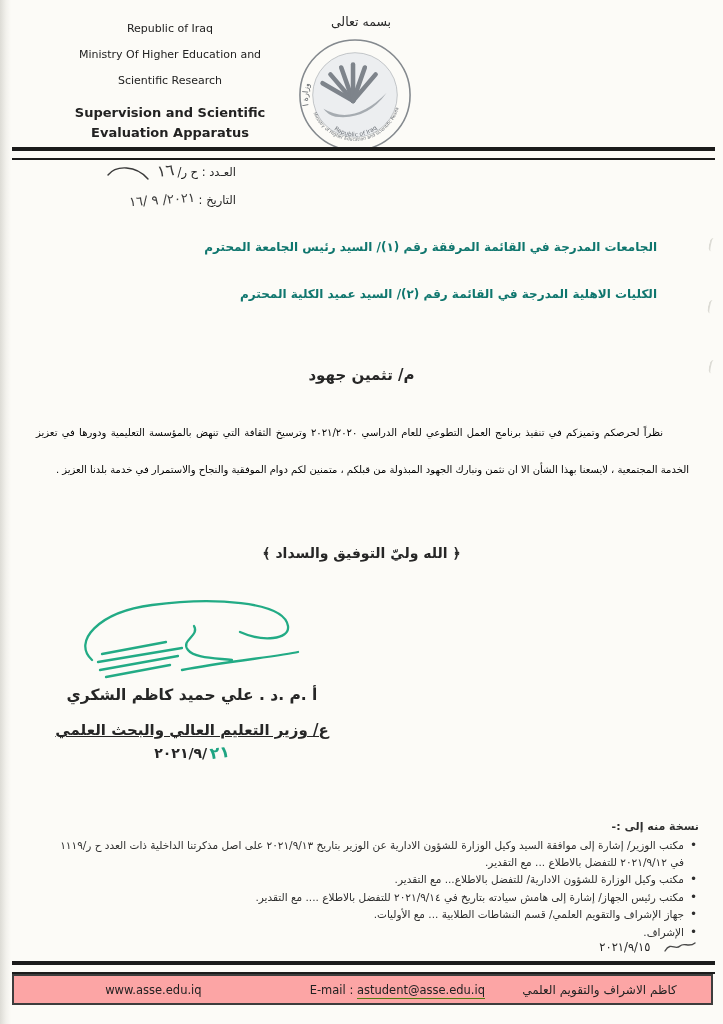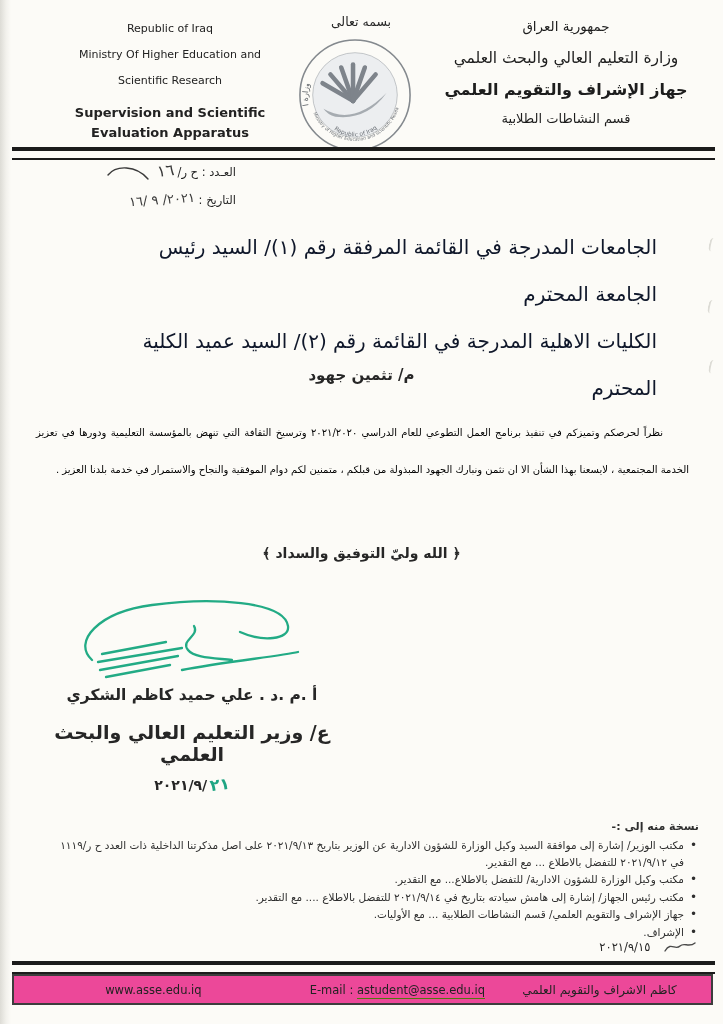--- a/index.html
+++ b/index.html
@@ -29,53 +29,53 @@
 
   
   .ref{left:58px;top:161px;width:178px;direction:rtl;text-align:right;font-size:11.5px;}
   .ref .row{margin-bottom:9px;white-space:nowrap;}
   .hand{display:inline-block;transform:rotate(-7deg);font-size:16px;color:#3a3a3a;}
   .hand-date{display:inline-block;transform:rotate(-4deg);font-size:13px;color:#3a3a3a;margin-left:4px;}
   .flourish{vertical-align:middle;margin-right:3px;}
 
   
   .addressees{right:66px;top:224px;width:548px;direction:rtl;text-align:right;
-    font-size:20px;font-weight:normal;line-height:47px;color:#0f172a;}
+    font-size:12px;font-weight:bold;line-height:47px;color:#0f766e;}
 
   .subject{left:0;right:0;top:366px;text-align:center;font-size:15px;font-weight:bold;direction:rtl;}
 
   .body-par{left:36px;right:34px;top:414px;direction:rtl;text-align:justify;
     font-size:10px;line-height:37px;color:#000000;}
   .body-par .indent{display:inline-block;width:26px;}
 
   .dua{left:0;right:0;top:545px;text-align:center;font-size:14px;font-weight:bold;direction:rtl;}
 
   
   .sig-scribble{left:72px;top:596px;}
   .sig-block{left:36px;top:686px;width:312px;text-align:center;direction:rtl;}
   .sig-name{font-size:15.5px;font-weight:bold;margin-bottom:17px;}
-  .sig-role{font-size:19px;font-weight:bold;margin-bottom:10px;}
+  .sig-role{font-size:15px;font-weight:bold;margin-bottom:4px;text-decoration:underline;}
   .sig-date{font-size:14px;font-weight:bold;direction:ltr;}
   .sig-day{display:inline-block;color:#1fa583;font-size:16px;transform:rotate(-8deg);margin-left:3px;}
 
   
   .copies{right:24px;left:30px;top:820px;direction:rtl;text-align:right;font-size:10.5px;color:#2e2e2e;}
   .copies-heading{font-weight:bold;font-size:11px;margin-bottom:4px;}
   .copies ul{list-style:none;margin:0;padding:0;}
   .copies li{position:relative;padding-right:15px;line-height:16.5px;margin-bottom:1px;}
   .copies li::before{content:"\2022";position:absolute;right:2px;top:0;font-size:12px;}
   .copies li .l2{display:block;}
   .issued{right:26px;top:939px;direction:rtl;font-size:11.5px;}
   .issued .date{direction:ltr;display:inline-block;margin-right:9px;}
   .stamp{vertical-align:middle;}
 
   
   .rule-bottom{left:12px;right:8px;top:961px;}
   .footer-box{left:12px;right:10px;top:974px;height:27px;border:2px solid #3d3d3d;
-    display:flex;align-items:center;font-size:11.5px;color:#222;background:#ec4899;}
+    display:flex;align-items:center;font-size:11.5px;color:#222;background:#fca5a5;}
   .fcell{flex:1;text-align:center;}
   .fcell.web{flex:0 0 40%;}
   .fcell.mail{flex:0 0 30%;}
   .fcell.dept{flex:0 0 28%;direction:rtl;font-size:12px;}
   .email-u{border-bottom:1px solid #4d7c0f;padding-bottom:1px;}
 </style>
 </head>
 <body>
 
 <div class="page">
@@ -118,26 +118,20 @@
       <textPath href="#arcTop" startOffset="14%">وزارة التعليم العالي والبحث العلمي</textPath>
     </text>
     <text font-size="6" fill="#6b7076">
       <textPath href="#arcInner" startOffset="18%">Republic of Iraq</textPath>
     </text>
     <text font-size="4.6" fill="#6b7076">
       <textPath href="#arcBottom" startOffset="4%">Ministry of Higher Education and Scientific Research</textPath>
     </text>
   </svg>
 
-  <div class="abs hdr-ar">
-    <div class="a1">جمهورية العراق</div>
-    <div class="a2">وزارة التعليم العالي والبحث العلمي</div>
-    <div class="a3">جهاز الإشراف والتقويم العلمي</div>
-    <div class="a4">قسم النشاطات الطلابية</div>
-  </div>
 
   <div class="abs double-rule rule-top"></div>
 
   <div class="abs ref">
     <div class="row">
       <span>العـدد : ح ر/</span>
       <span class="hand">١٦</span>
       <svg class="flourish" width="44" height="20" viewBox="0 0 44 20">
         <path d="M42,16 C30,2 10,2 2,12" fill="none" stroke="#3a3a3a" stroke-width="1.4" stroke-linecap="round"></path>
       </svg>

